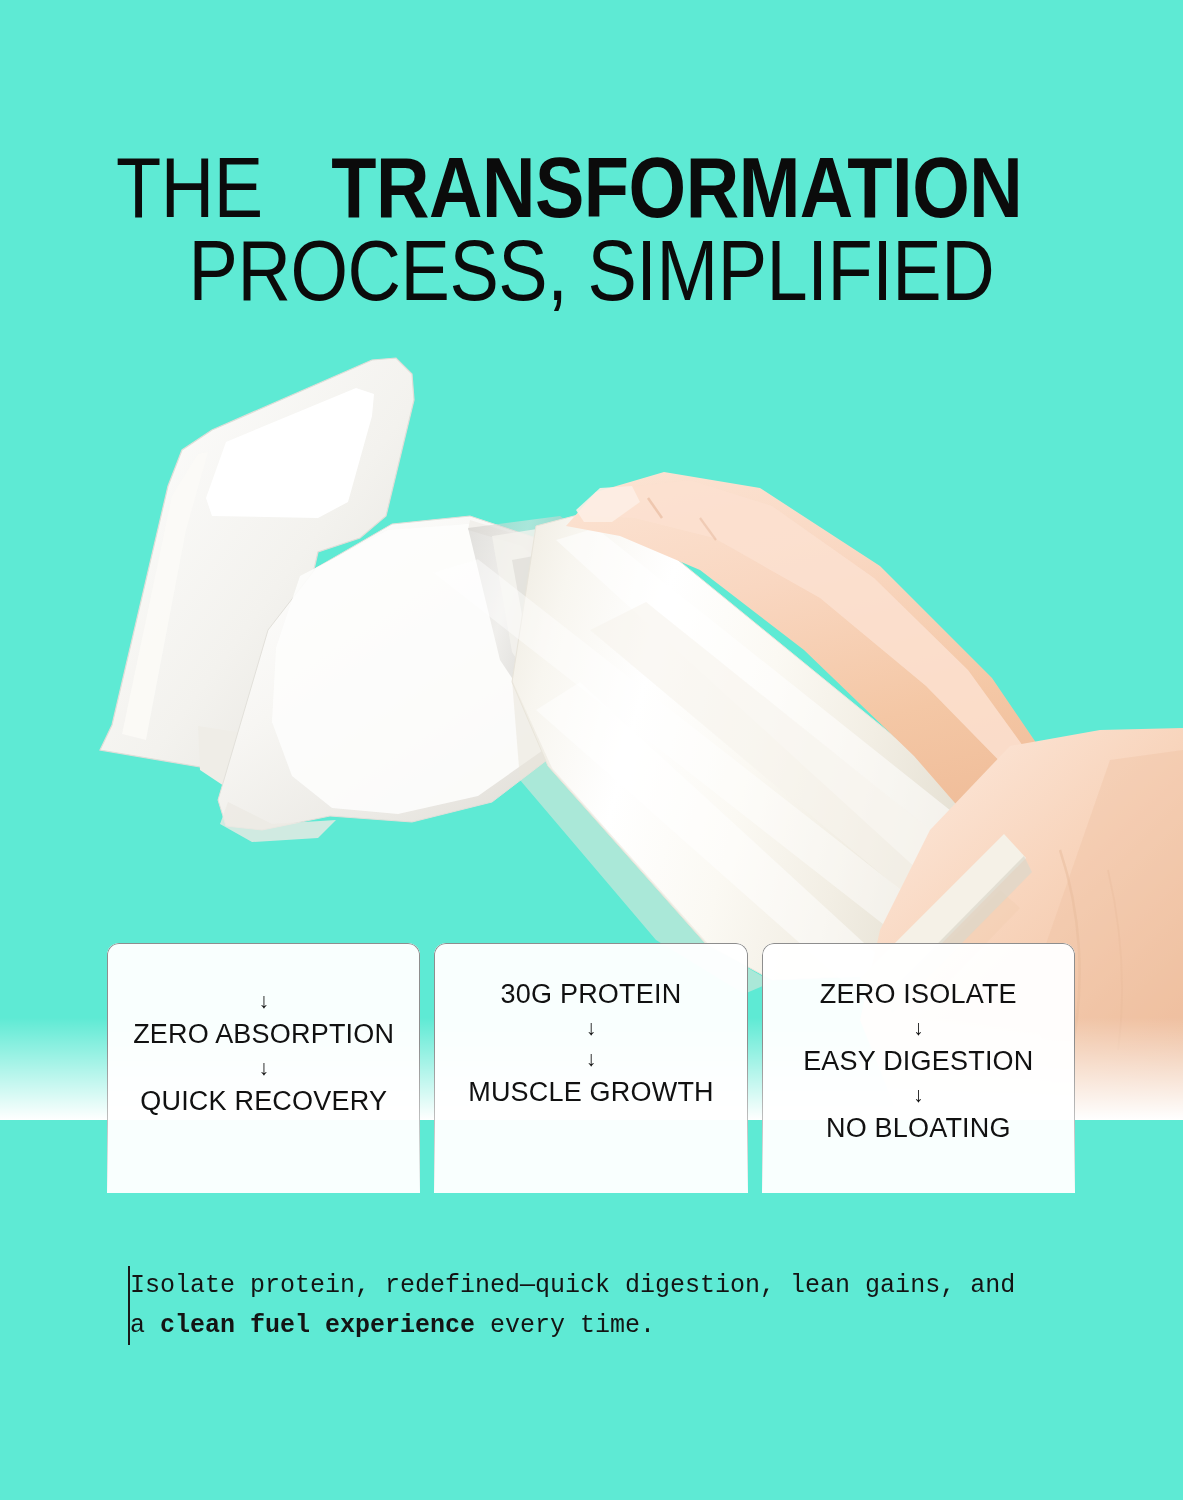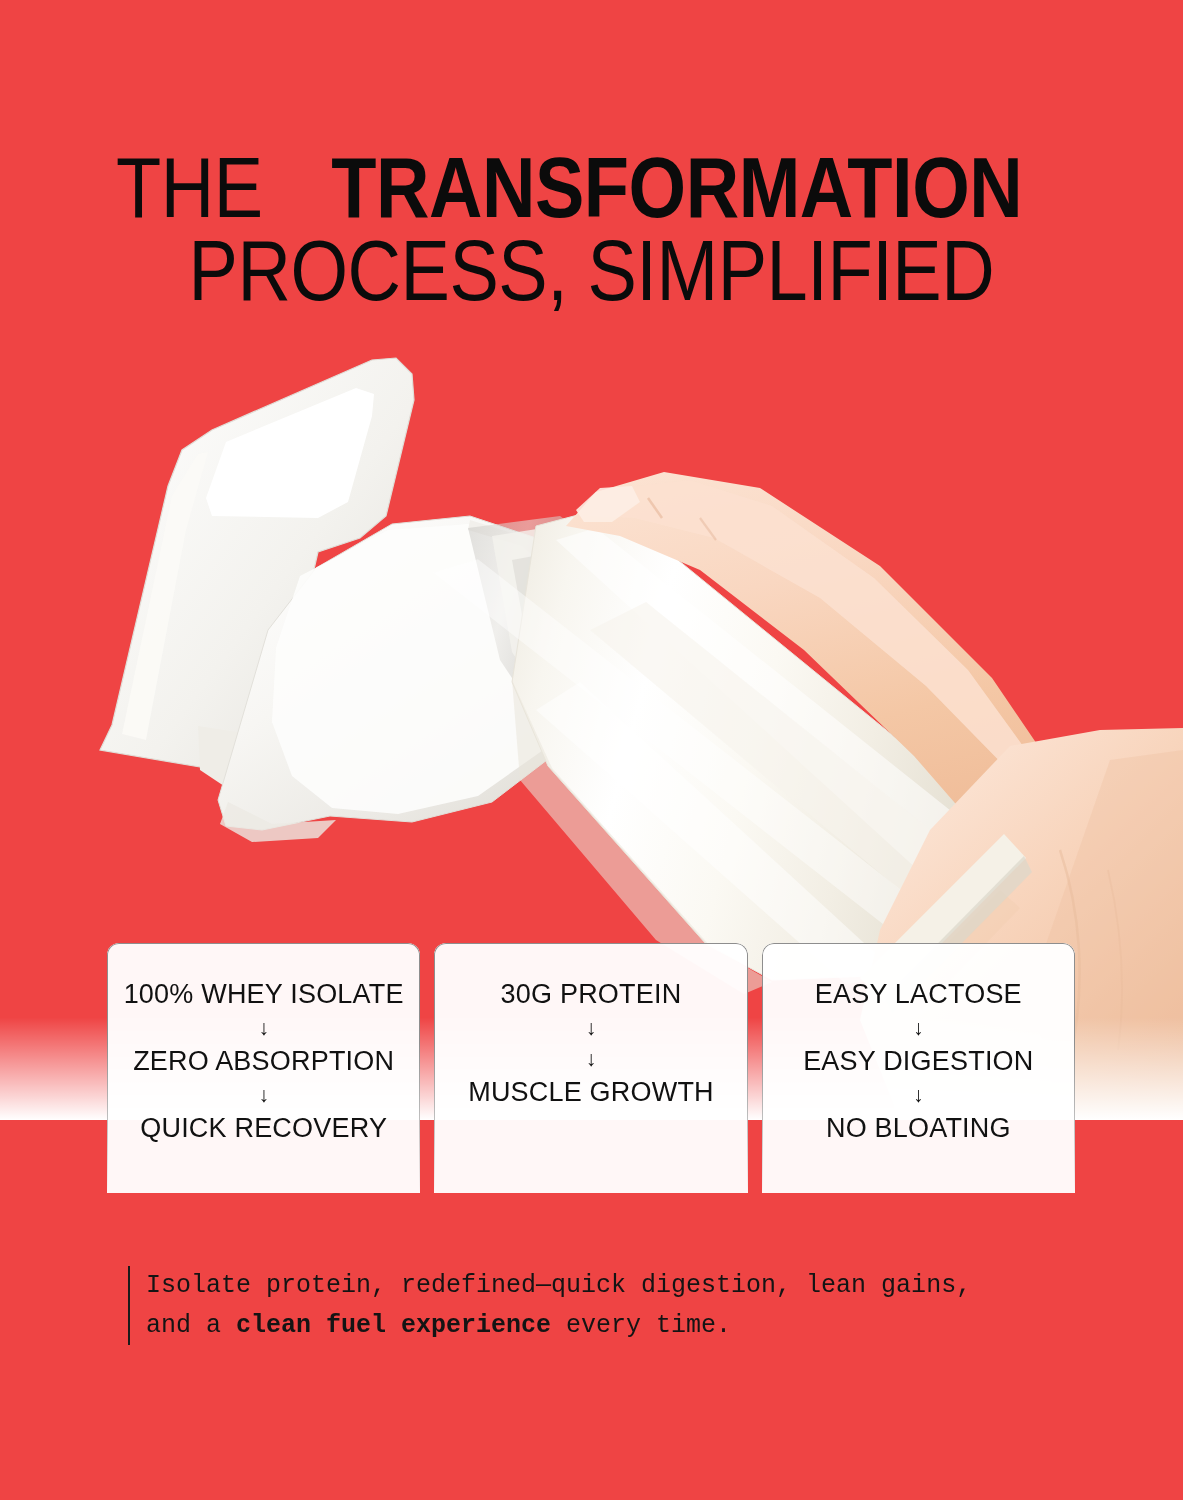--- a/index.html
+++ b/index.html
@@ -9,21 +9,21 @@
   }
   body {
     font-family: "Liberation Sans", sans-serif;
     -webkit-font-smoothing: antialiased;
   }
 
   #page {
     position: relative;
     width: 1183px;
     height: 1500px;
-    background: #ef4444;
+    background: #5eead4;
     overflow: hidden;
   }
 
   
   .headline {
     position: absolute;
     left: 0;
     top: 148px;
     width: 1183px;
     text-align: center;
@@ -120,21 +120,20 @@
     color: #111111;
   }
 
   
   .caption {
     position: absolute;
     left: 128px;
     top: 1266px;
     width: 900px;
     border-left: 2px solid #1a1a1a;
-    padding-left: 16px;
     box-sizing: border-box;
   }
   .caption p {
     margin: 0;
     font-family: "Liberation Mono", "DejaVu Sans Mono", monospace;
     font-size: 25px;
     line-height: 1.58;
     color: #141414;
     letter-spacing: 0px;
   }
@@ -287,40 +286,39 @@
       </g>
 
       <rect x="0" y="520" width="1183" height="270" fill="url(#fadeBottom)"></rect>
     </svg>
   </div>
 
   <div class="card-row">
 
     <div class="card">
       <div class="card-inner">
-        <div class="card-step">100% WHEY ISOLATE</div>
         <div class="card-arrow">↓</div>
         <div class="card-step">ZERO ABSORPTION</div>
         <div class="card-arrow">↓</div>
         <div class="card-step">QUICK RECOVERY</div>
       </div>
     </div>
 
     <div class="card">
       <div class="card-inner">
         <div class="card-step">30G PROTEIN</div>
         <div class="card-arrow">↓</div>
         <div class="card-arrow">↓</div>
         <div class="card-step">MUSCLE GROWTH</div>
       </div>
     </div>
 
     <div class="card">
       <div class="card-inner">
-        <div class="card-step">EASY LACTOSE</div>
+        <div class="card-step">ZERO ISOLATE</div>
         <div class="card-arrow">↓</div>
         <div class="card-step">EASY DIGESTION</div>
         <div class="card-arrow">↓</div>
         <div class="card-step">NO BLOATING</div>
       </div>
     </div>
 
   </div>
 
   <div class="caption">

